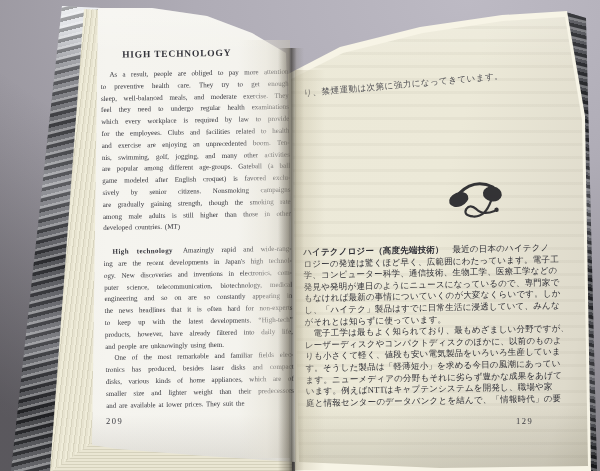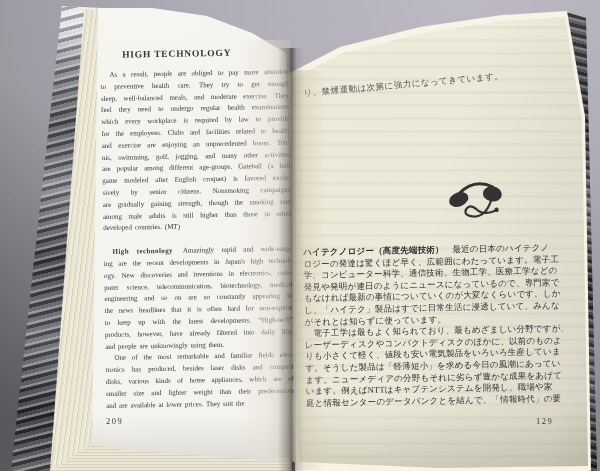--- a/index.html
+++ b/index.html
@@ -57,21 +57,21 @@
   .lp-header{font-weight:bold;font-size:9.5px;letter-spacing:0.8px;margin:0 0 10px 22px;white-space:nowrap;}
   .eline{font-size:7px;line-height:11.8px;height:11.8px;white-space:nowrap;overflow:hidden;
     text-align:justify;text-align-last:justify;word-spacing:1px;}
   .eline.indent{text-indent:9px;}
   .eline.endline{text-align-last:left;}
   .para-gap{height:12px;}
   .lead-bold{font-weight:bold;letter-spacing:0.4px;}
   .lead-sep{display:inline-block;width:10px;}
   .page-num{z-index:5;font-size:8.5px;letter-spacing:1.5px;color:#3a3a40;}
   .pn-left{left:106px;top:416px;}
-  .pn-right{left:516px;top:416px;margin-left:20px;}
+  .pn-right{left:516px;top:416px;}
   .right-text{left:303px;top:247px;width:258px;z-index:5;color:#2f2f36;
     transform:rotate(-1.1deg);transform-origin:0 0;
     font-family:"Liberation Serif", serif;}
   .jline{font-size:8.5px;line-height:11.6px;height:11.6px;white-space:nowrap;overflow:hidden;letter-spacing:0.2px;}
   .j-head{font-weight:bold;}
   .carryover{left:303px;top:88px;z-index:5;font-size:8.5px;color:rgba(52,52,60,0.85);
     white-space:nowrap;transform:rotate(-5deg);transform-origin:0 0;letter-spacing:0.5px;}
   .illus{left:446px;top:176px;z-index:5;opacity:0.93;transform:rotate(-4deg);}
 </style>
 </head>

